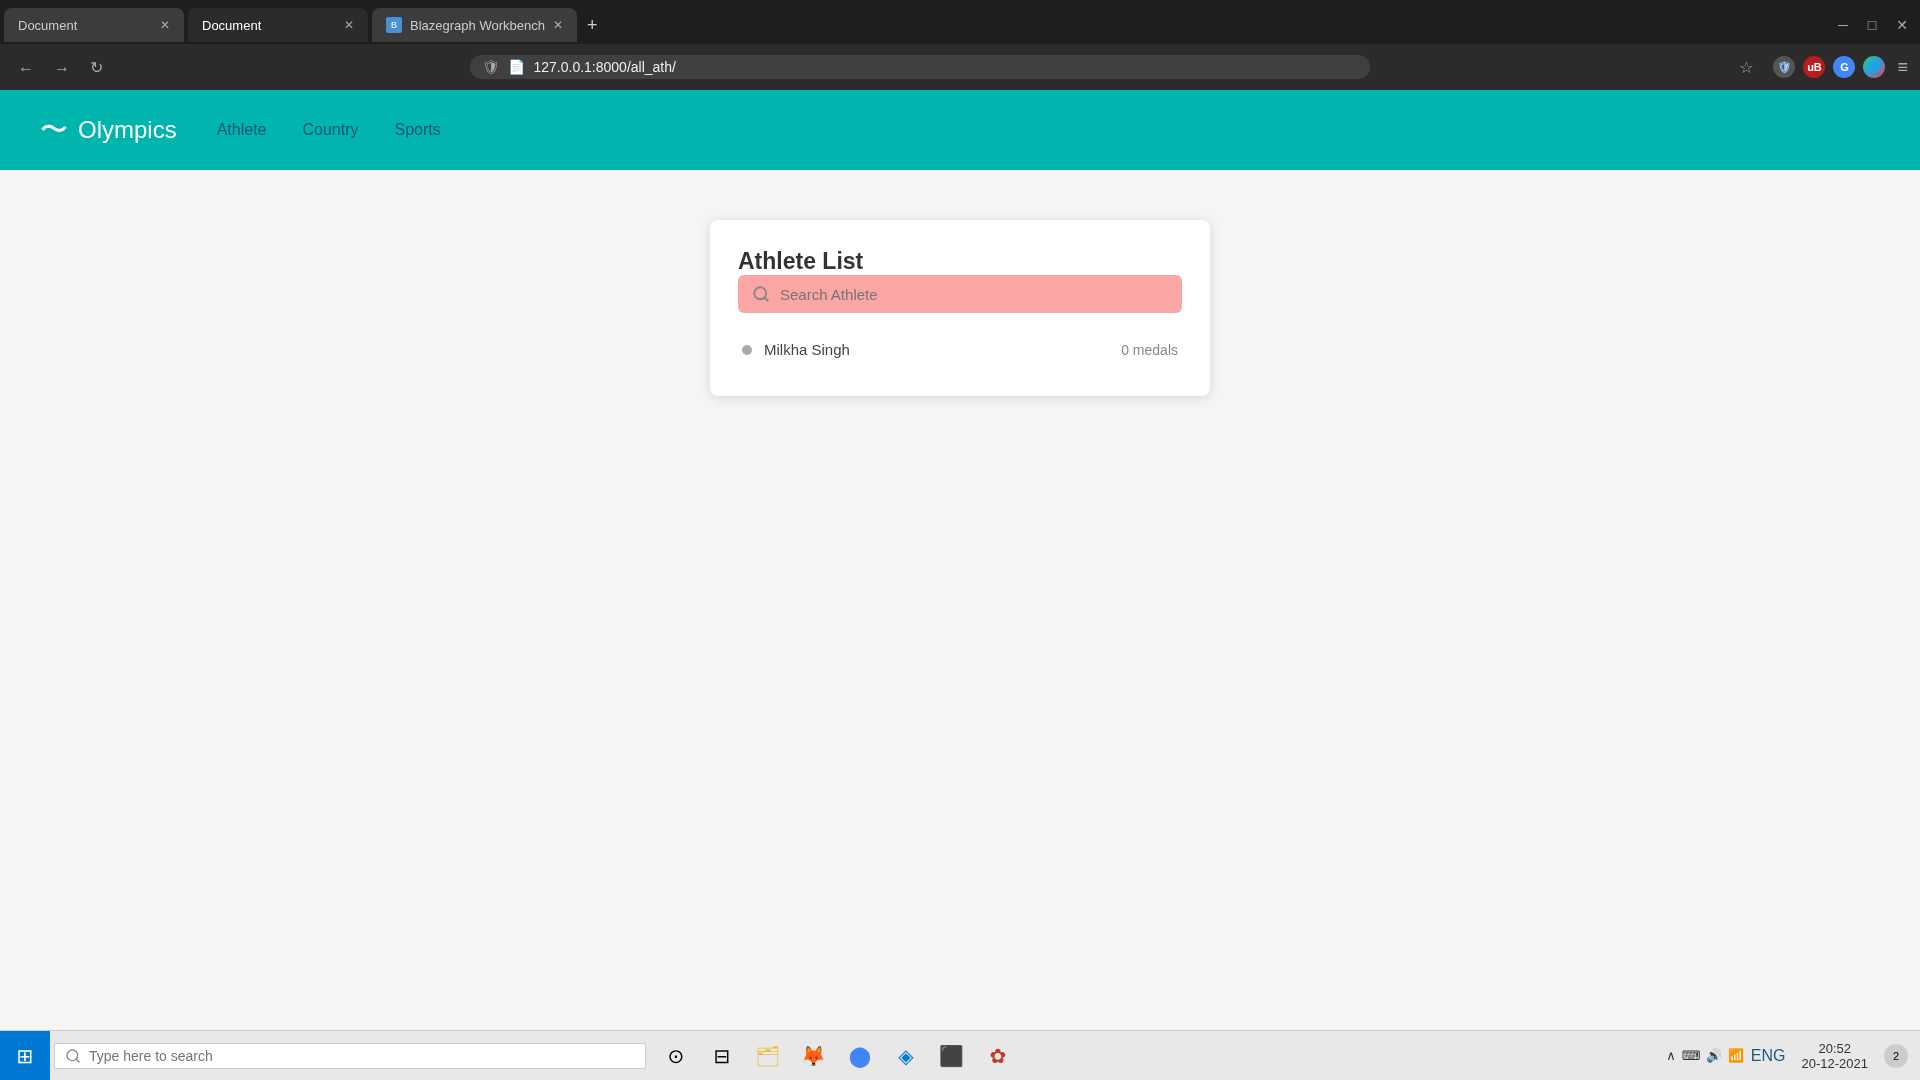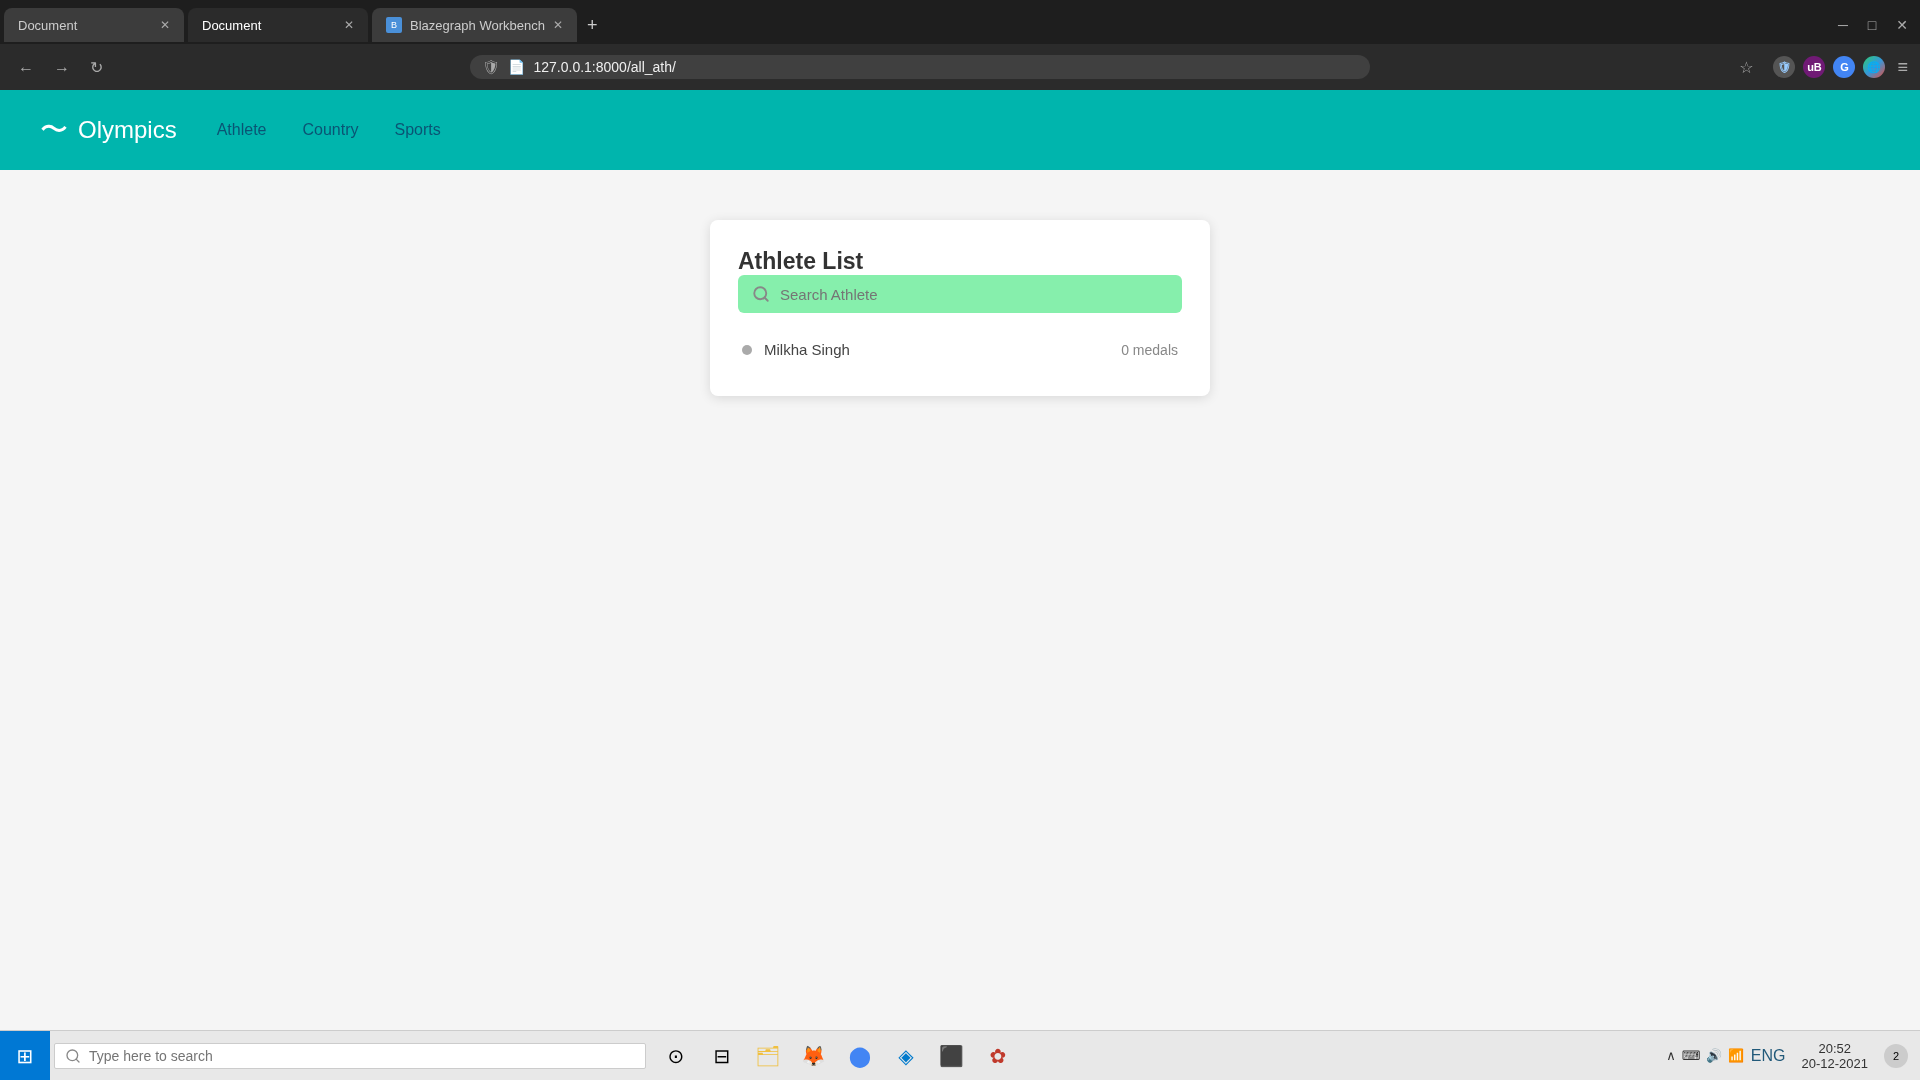--- a/index.html
+++ b/index.html
@@ -117,21 +117,21 @@
     }
     .ext-icon {
       width: 22px; height: 22px;
       border-radius: 50%;
       display: flex; align-items: center; justify-content: center;
       font-size: 11px;
       font-weight: bold;
       cursor: pointer;
     }
     .ext-shield { background: #555; color: #9cf; }
-    .ext-ub { background: #701a75; color: white; }
+    .ext-ub { background: #b91c1c; color: white; }
     .ext-g { background: #4285f4; color: white; }
     .ext-globe { background: linear-gradient(135deg, #2ecc71, #3498db, #e74c3c); color: white; }
     .ext-menu { color: #aaa; font-size: 18px; margin-left: 4px; }
 
     
     .navbar {
       background: #00b5ad;
       display: flex;
       align-items: center;
       padding: 0 40px;
@@ -184,21 +184,21 @@
       height: fit-content;
     }
     .card-title {
       font-size: 23px;
       font-weight: 600;
       color: #333;
     }
     .search-bar {
       display: flex;
       align-items: center;
-      background: #86efac;
+      background: #fca5a5;
       border-radius: 6px;
       padding: 10px 14px;
       gap: 10px;
       margin-bottom: 18px;
     }
     .search-bar input {
       border: none;
       background: transparent;
       font-size: 15px;
       color: #666;

